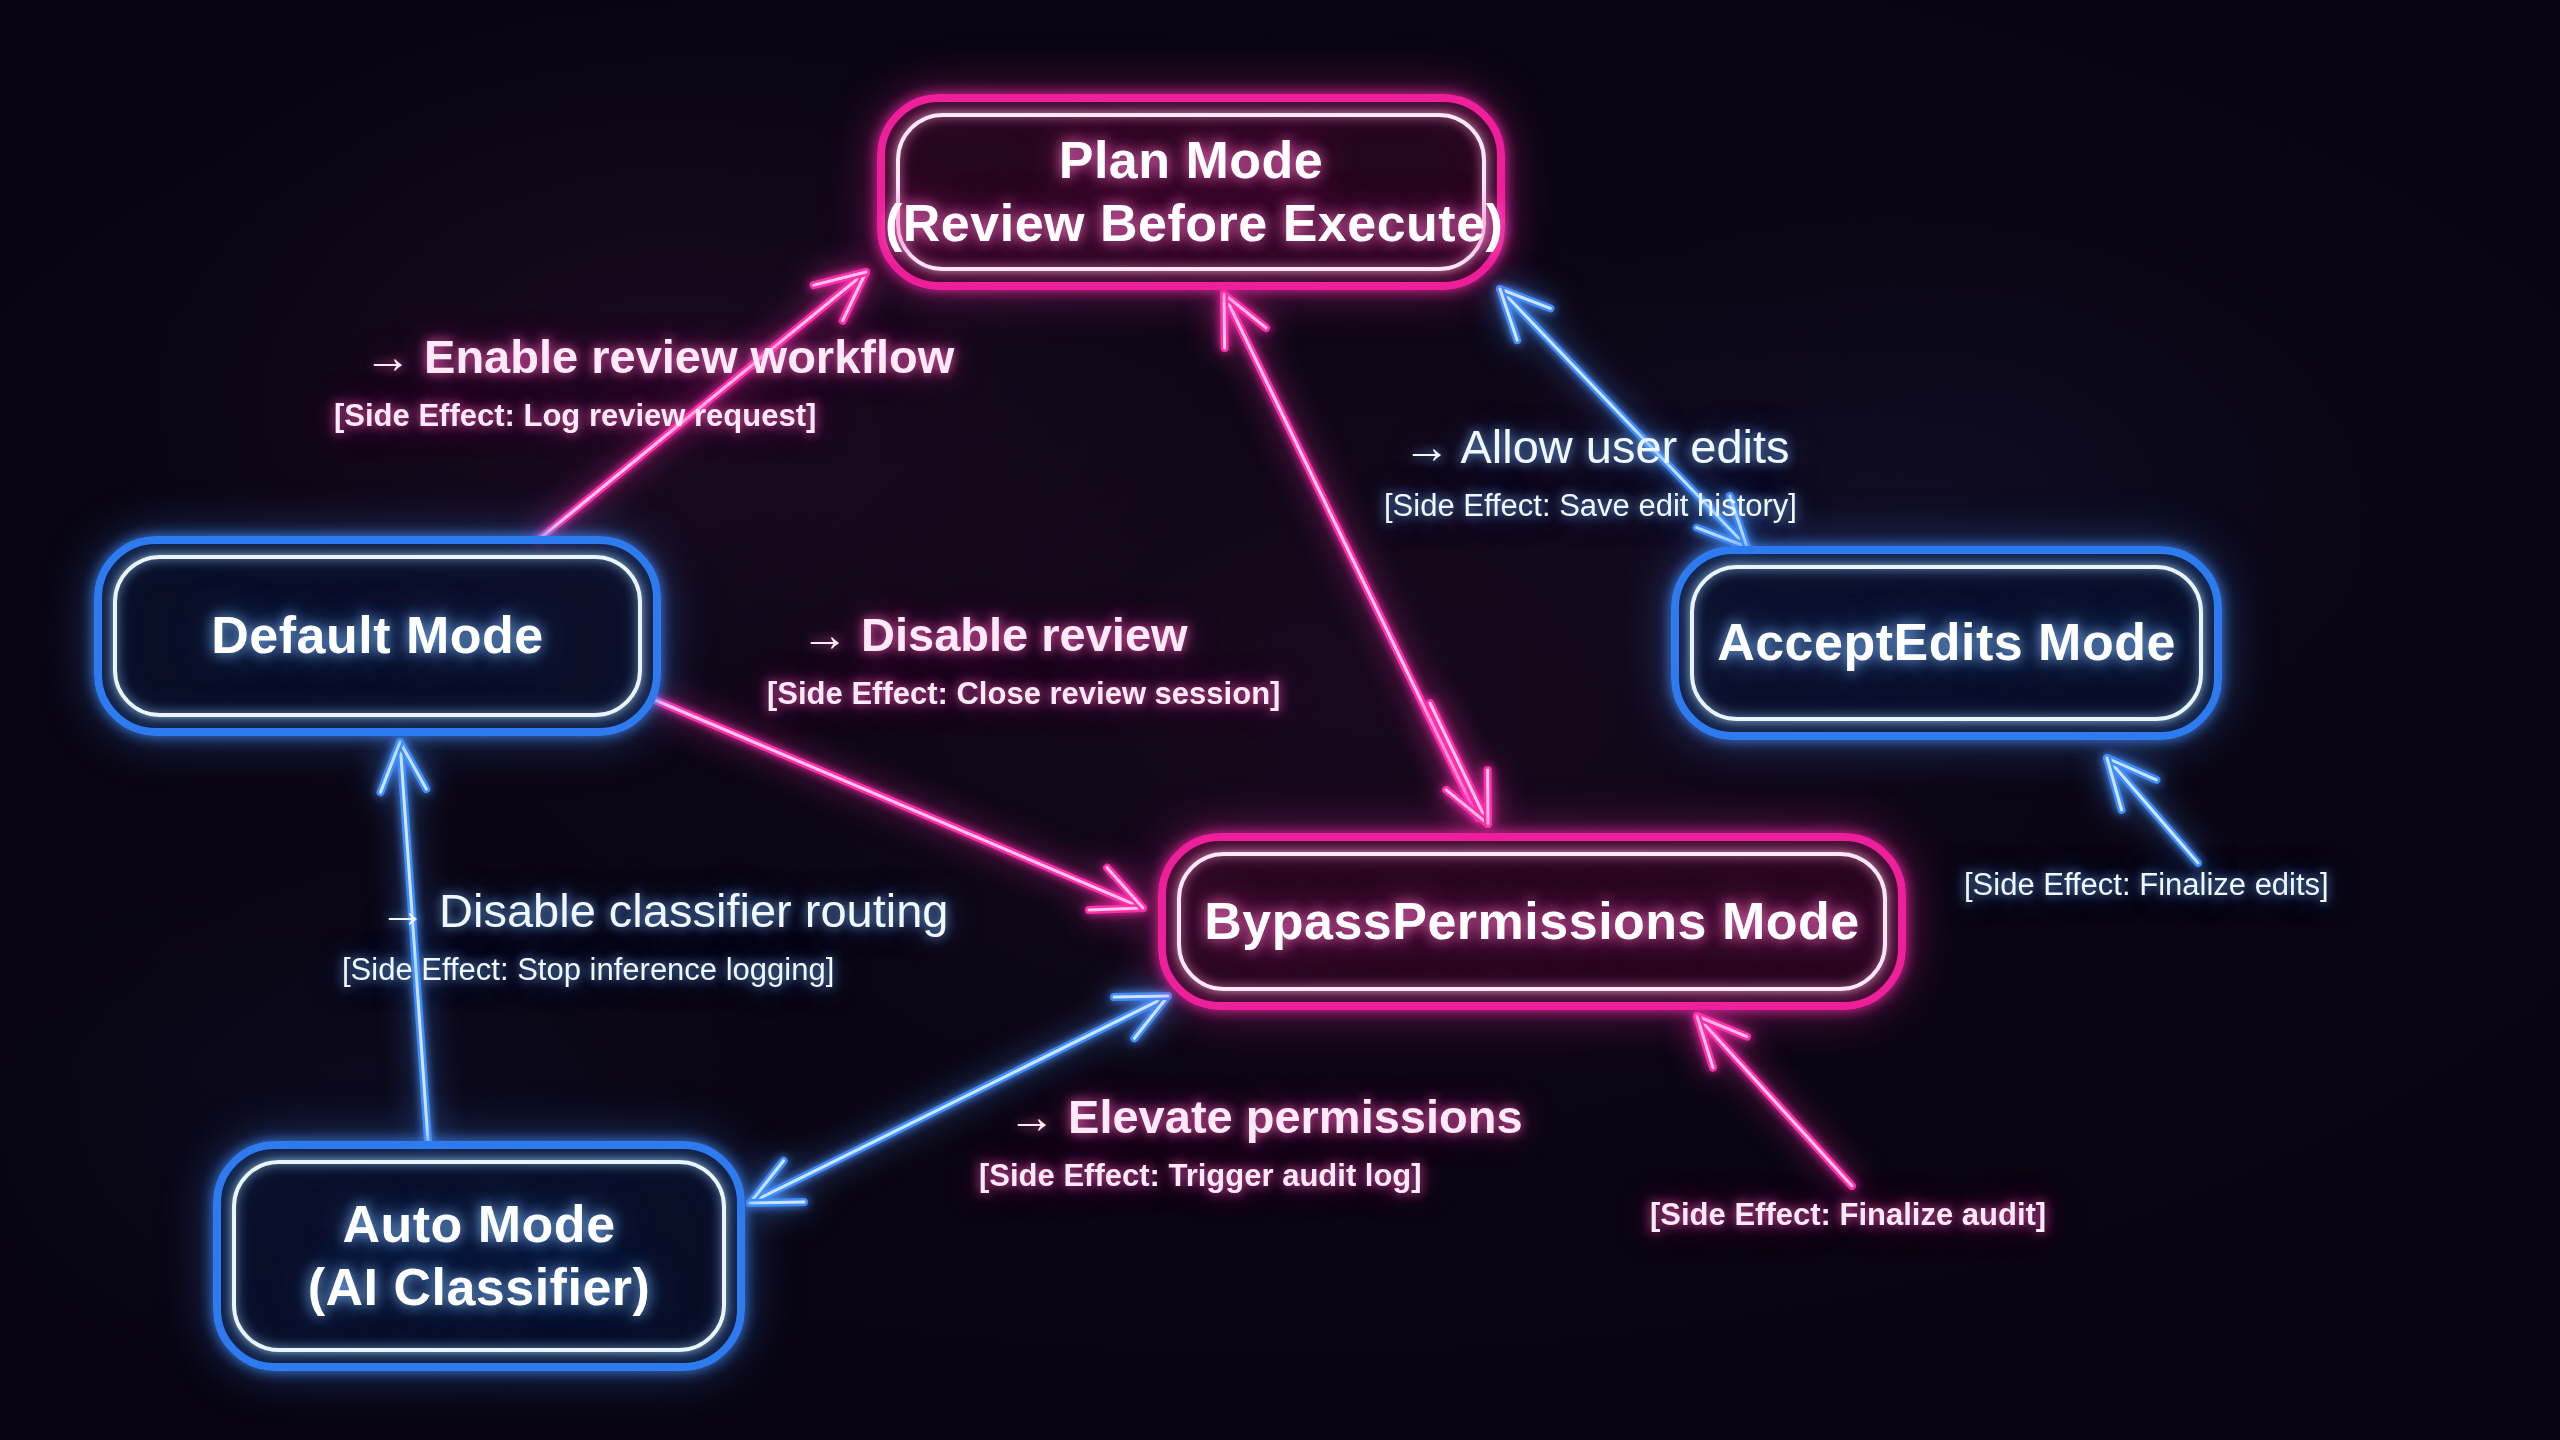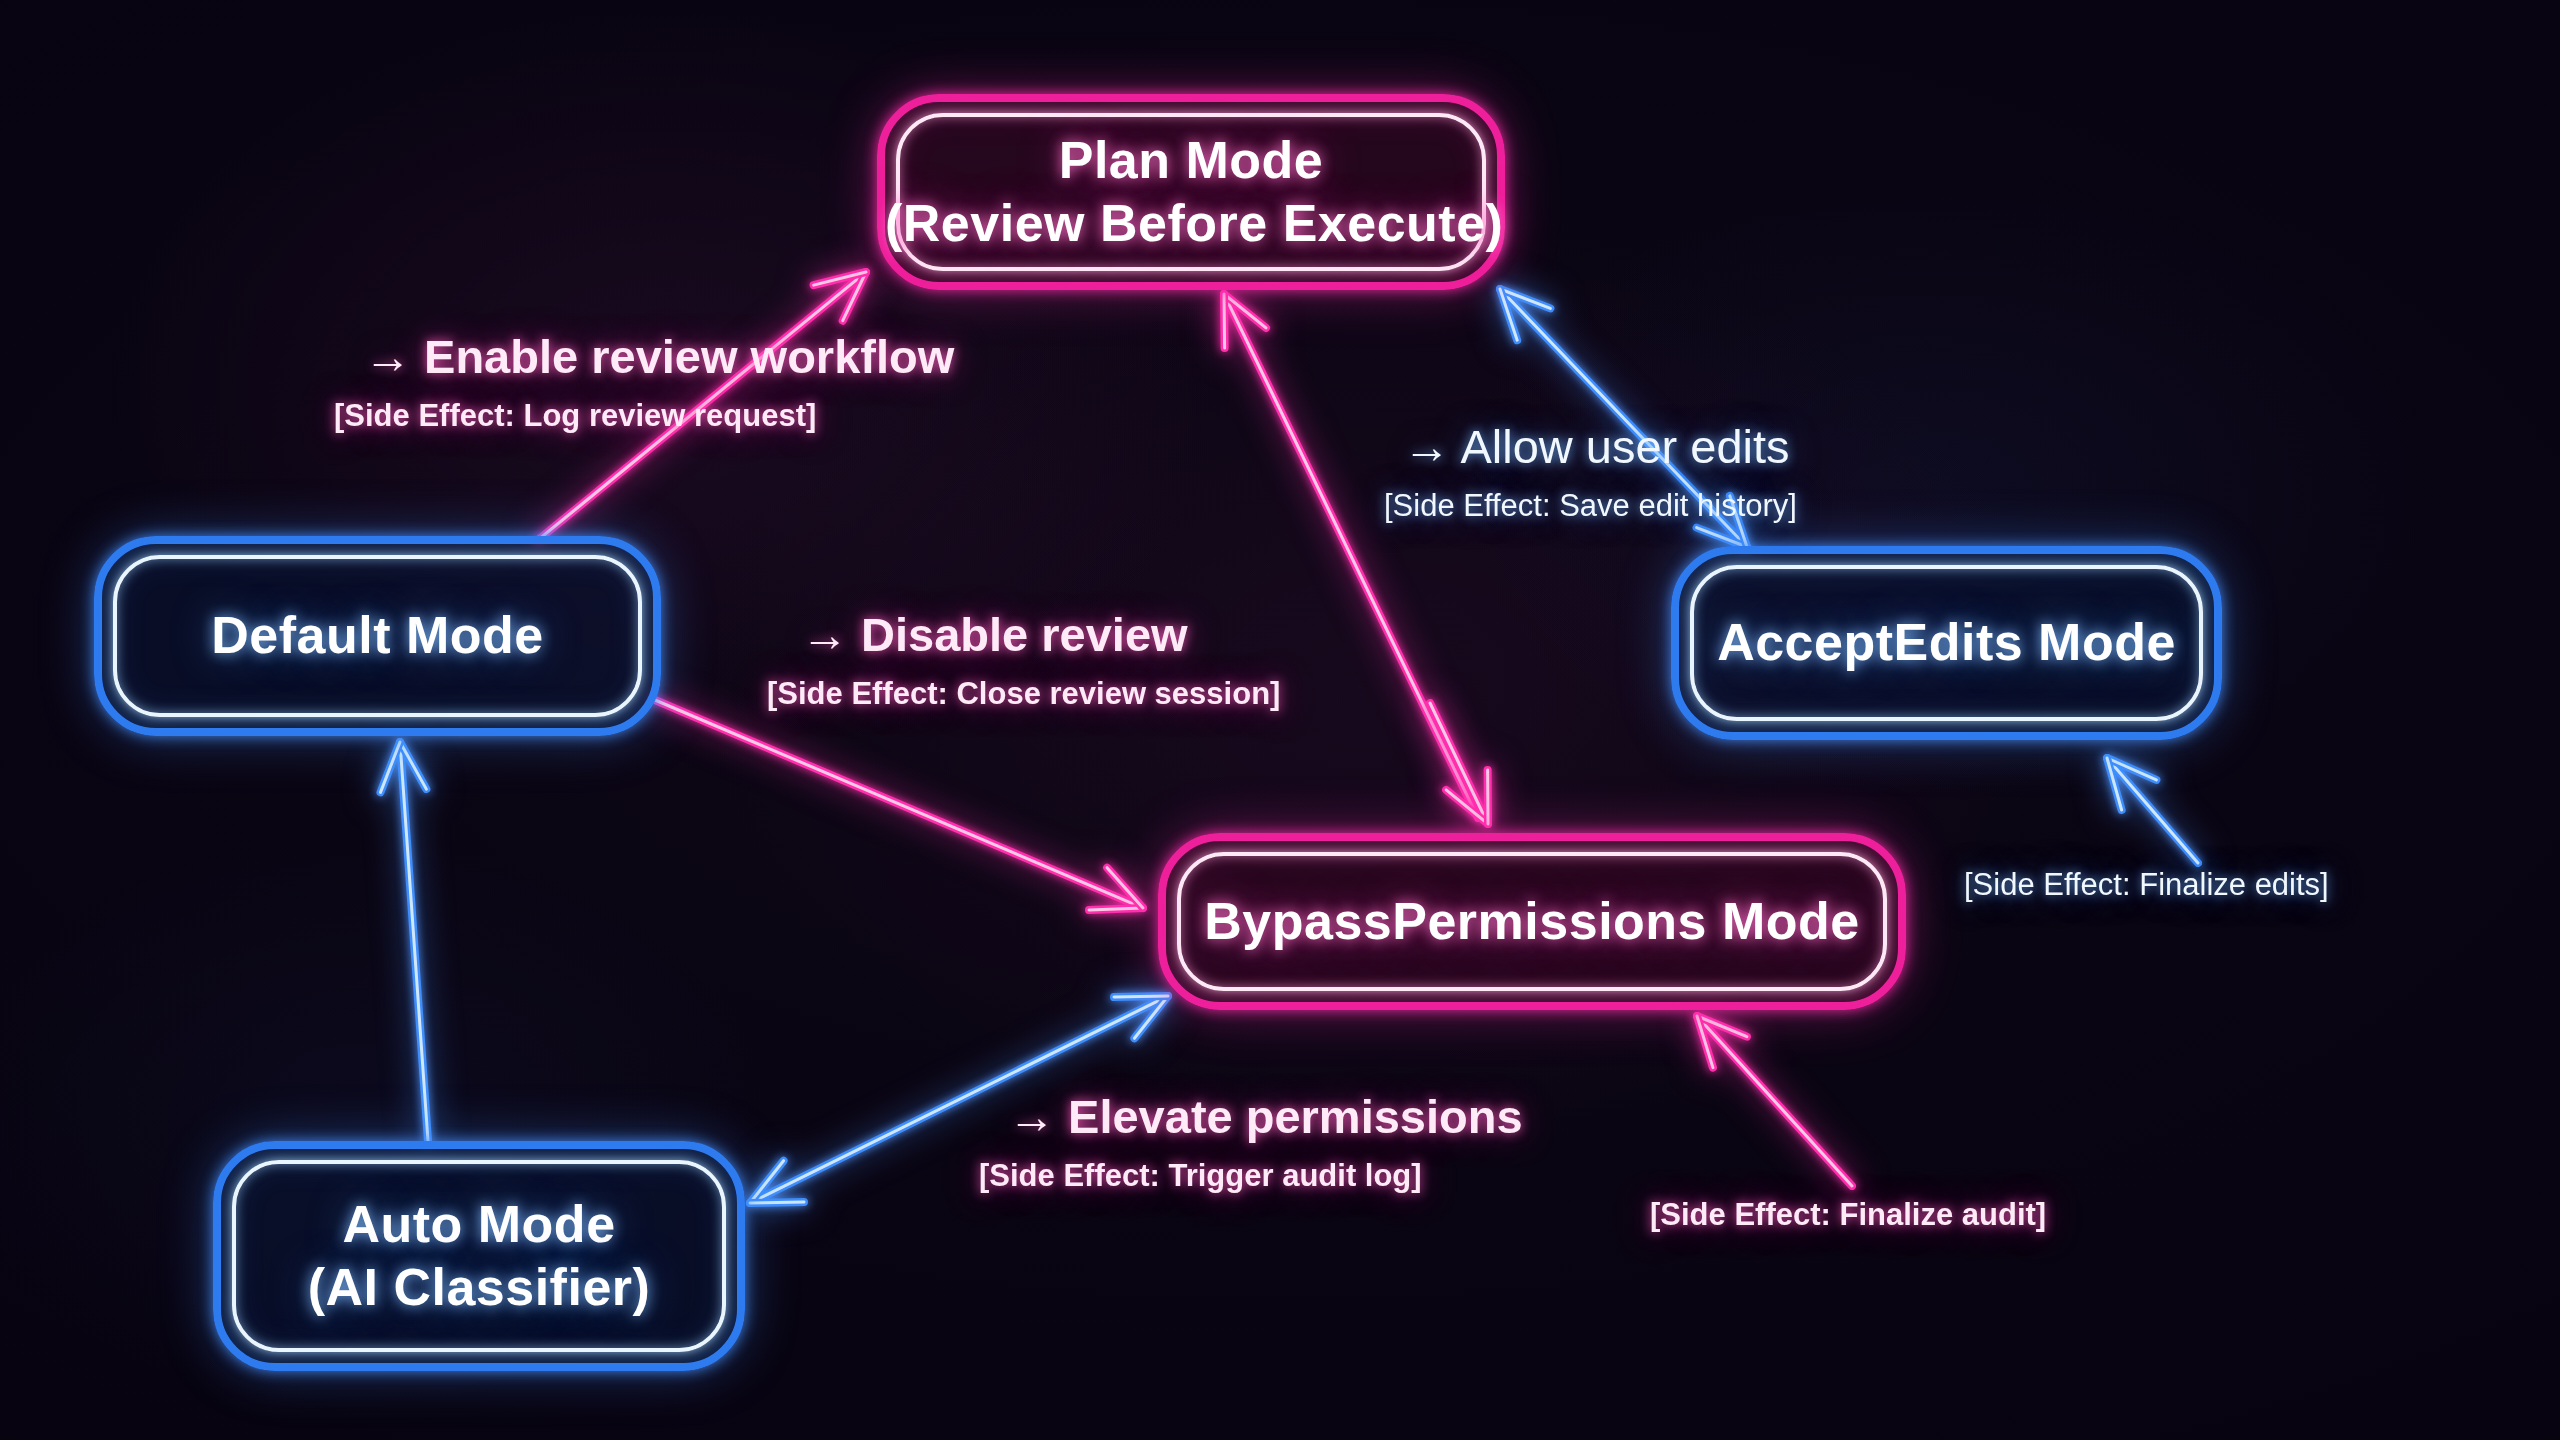--- a/index.html
+++ b/index.html
@@ -245,20 +245,22 @@
         <div class="label-line label-line-2">[Side Effect: Close review session]</div>
       </div>
       <div class="edge-label glow-blue" style="left: 1384px; top: 412px;">
         <div class="label-line label-line-1" style="padding-left: 19px;">→ Allow user edits</div>
         <div class="label-line label-line-2">[Side Effect: Save edit history]</div>
       </div>
       <div class="edge-label glow-blue" style="left: 1964px; top: 862px;">
         <div class="label-line label-line-2">[Side Effect: Finalize edits]</div>
       </div>
       <div class="edge-label glow-blue" style="left: 342px; top: 876px;">
+        <div class="label-line label-line-1" style="padding-left: 37px;">→ Disable classifier routing</div>
+        <div class="label-line label-line-2">[Side Effect: Stop inference logging]</div>
       </div>
       <div class="edge-label glow-pink" style="left: 979px; top: 1082px;">
         <div class="label-line label-line-1" style="padding-left: 29px;">→ Elevate permissions</div>
         <div class="label-line label-line-2">[Side Effect: Trigger audit log]</div>
       </div>
       <div class="edge-label glow-pink" style="left: 1650px; top: 1192px;">
         <div class="label-line label-line-2">[Side Effect: Finalize audit]</div>
       </div>
     </div>
 </div>

